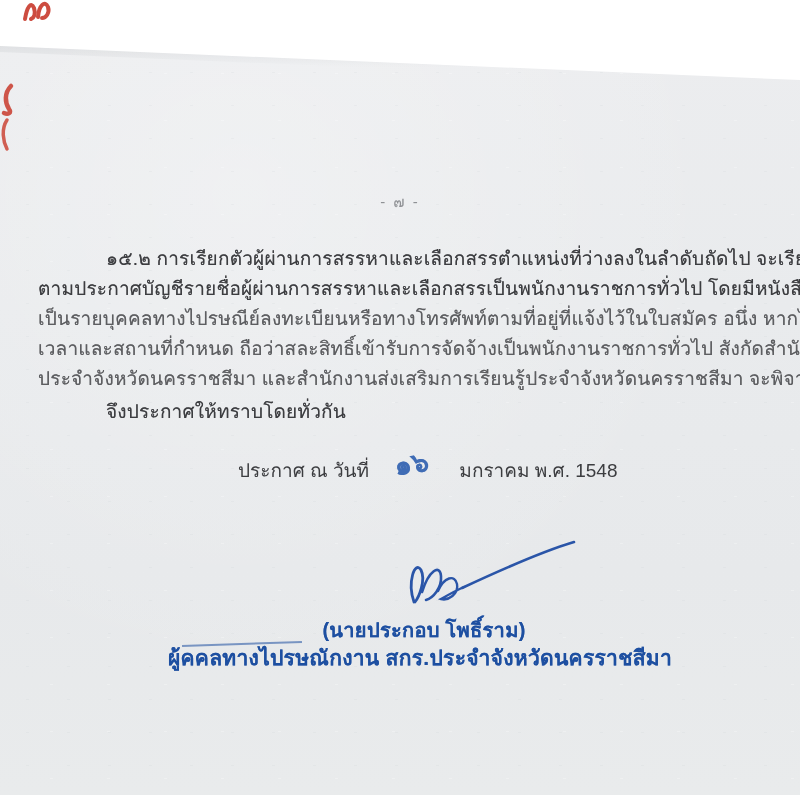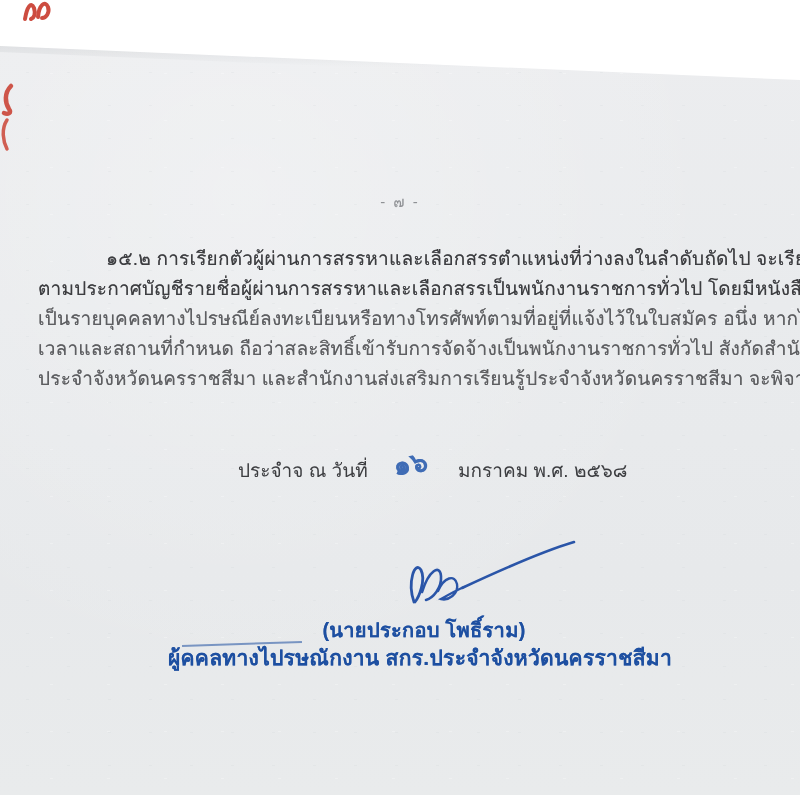--- a/index.html
+++ b/index.html
@@ -88,23 +88,24 @@
   </svg>
 
   <div class="page-number">- ๗ -</div>
 
   <div class="line" style="left:106px;top:243px;">๑๕.๒ การเรียกตัวผู้ผ่านการสรรหาและเลือกสรรตำแหน่งที่ว่างลงในลำดับถัดไป จะเรียงลำดับ</div>
   <div class="line" style="left:38px;top:273px;">ตามประกาศบัญชีรายชื่อผู้ผ่านการสรรหาและเลือกสรรเป็นพนักงานราชการทั่วไป โดยมีหนังสือแจ้งโดยตรง</div>
   <div class="line faded" style="left:38px;top:303px;">เป็นรายบุคคลทางไปรษณีย์ลงทะเบียนหรือทางโทรศัพท์ตามที่อยู่ที่แจ้งไว้ในใบสมัคร อนึ่ง หากไม่มารายงานตัว ตามวัน</div>
   <div class="line faded" style="left:38px;top:333px;">เวลาและสถานที่กำหนด ถือว่าสละสิทธิ์เข้ารับการจัดจ้างเป็นพนักงานราชการทั่วไป สังกัดสำนักงานส่งเสริมการเรียนรู้</div>
   <div class="line faded" style="left:38px;top:363px;">ประจำจังหวัดนครราชสีมา และสำนักงานส่งเสริมการเรียนรู้ประจำจังหวัดนครราชสีมา จะพิจารณาผู้มีสิทธิ์ในลำดับต่อไป</div>
 
+  <div class="line closing">จึงประกาศให้ทราบโดยทั่วกัน</div>
 
   <div class="dateline">
-    <span>ประจำจ ณ วันที่</span><span class="gap"></span><span class="hand-day">๑๖</span><span class="gap2"></span><span>มกราคม  พ.ศ. ๒๕๖๘</span>
+    <span>ประกาศ ณ วันที่</span><span class="gap"></span><span class="hand-day">๑๖</span><span class="gap2"></span><span>มกราคม  พ.ศ. 1548</span>
   </div>
 
   <div class="sig-wrap">
     <svg viewBox="0 0 190 72" width="190" height="72">
       <path d="M 186,4 C 152,14 104,36 74,50" fill="none" stroke="#2a55a8" stroke-width="2.6" stroke-linecap="round"></path>
       <path d="M 26,64 C 19,44 27,22 33,32 C 38,42 31,59 27,64" fill="none" stroke="#2a55a8" stroke-width="2.8" stroke-linecap="round"></path>
       <path d="M 34,54 C 41,32 52,26 53,38 C 54,50 45,60 38,62" fill="none" stroke="#2a55a8" stroke-width="2.6" stroke-linecap="round"></path>
       <path d="M 50,53 C 56,39 67,36 69,46 C 71,56 60,63 53,61 C 60,57 69,52 76,49" fill="none" stroke="#2a55a8" stroke-width="2.4" stroke-linecap="round"></path>
     </svg>
   </div>

